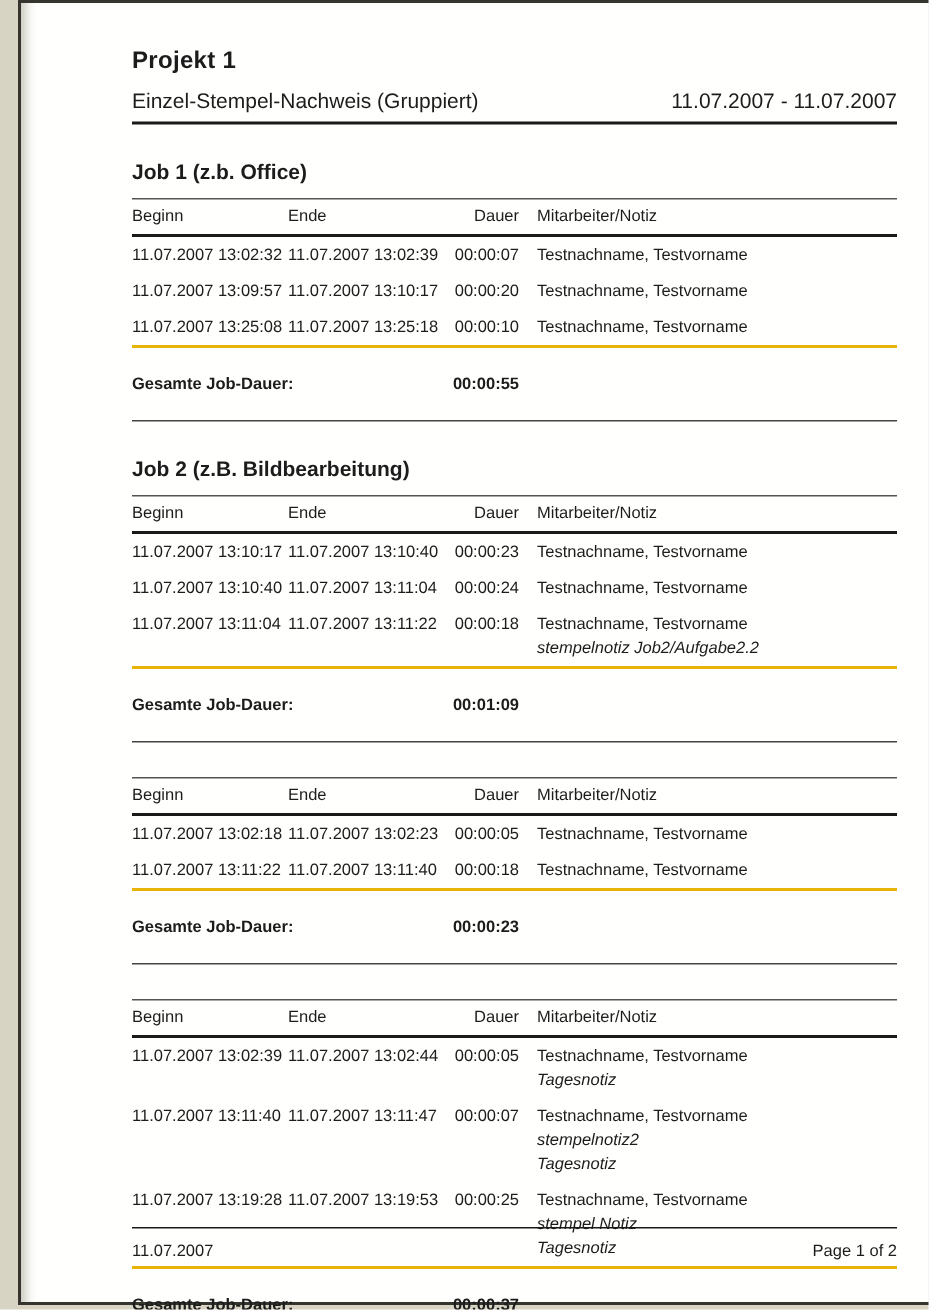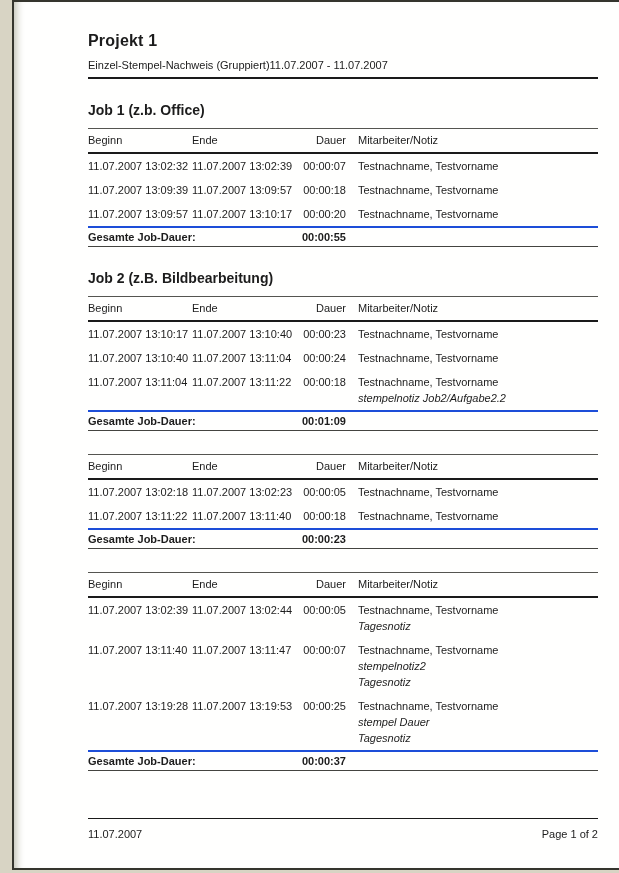--- a/index.html
+++ b/index.html
@@ -17,44 +17,44 @@
     box-sizing:border-box;
     background:#fffffe;
     border:2px solid #35352e;
     box-shadow: inset 9px 0 7px -6px rgba(125,125,100,0.45);
     padding:30px 27px 0 74px;
   }
   .report-title {
     font-size:16px; font-weight:bold; margin:0; letter-spacing:0.2px;
   }
   .subtitle-row {
-    display:flex; align-items:baseline;
-    font-size:11px; margin-top:9px;
+    display:flex; justify-content:space-between; align-items:baseline;
+    font-size:14px; margin-top:9px;
   }
   .header-rule { border:none; border-top:2px solid #1a1a1a; margin:6px 0 0 0; }
 
   .job { margin-top:23px; }
   .job-title { font-size:14px; font-weight:bold; margin:0 0 10px 0; }
 
   table.stamp-table {
     width:100%; border-collapse:collapse; table-layout:fixed;
     font-size:11px;
     border-top:1px solid #555550;
   }
   thead th {
     text-align:left; font-weight:normal;
     padding:5px 0 6px 0;
     border-bottom:2px solid #1a1a1a;
   }
   tbody td { padding:6px 0 5px 0; vertical-align:top; line-height:13px;margin-left:48px; }
   tfoot td {
-    border-top:2px solid #1d4ed8;
+    border-top:2px solid #eab308;
     border-bottom:1px solid #444440;
     font-weight:bold;
-    padding:3px 0;
+    padding:18px 0;
   }
   .c-beginn { width:104px; }
   .c-ende   { width:104px; }
   .c-dauer  { width:50px; text-align:right; }
   .c-mit    { padding-left:12px; }
   td.c-mit  { padding-left:12px; }
   .note { font-style:italic; padding-top:3px; line-height:13px; }
 
   .footer {
     position:absolute; left:74px; right:27px; bottom:28px;
@@ -93,38 +93,38 @@
       <tbody>
   <tr>
     <td class="c-beginn">11.07.2007 13:02:32</td>
     <td class="c-ende">11.07.2007 13:02:39</td>
     <td class="c-dauer">00:00:07</td>
     <td class="c-mit">
       <div class="emp">Testnachname, Testvorname</div>
     </td>
   </tr>
 
-  <tr>
-    <td class="c-beginn">11.07.2007 13:09:39</td>
-    <td class="c-ende">11.07.2007 13:09:57</td>
-    <td class="c-dauer">00:00:18</td>
-    <td class="c-mit">
-      <div class="emp">Testnachname, Testvorname</div>
-    </td>
-  </tr>
 
   <tr>
     <td class="c-beginn">11.07.2007 13:09:57</td>
     <td class="c-ende">11.07.2007 13:10:17</td>
     <td class="c-dauer">00:00:20</td>
     <td class="c-mit">
       <div class="emp">Testnachname, Testvorname</div>
     </td>
   </tr>
 
+  <tr>
+    <td class="c-beginn">11.07.2007 13:25:08</td>
+    <td class="c-ende">11.07.2007 13:25:18</td>
+    <td class="c-dauer">00:00:10</td>
+    <td class="c-mit">
+      <div class="emp">Testnachname, Testvorname</div>
+    </td>
+  </tr>
 </tbody>
       <tfoot>
         <tr class="total-row">
           <td colspan="2" class="total-label">Gesamte Job-Dauer:</td>
           <td class="c-dauer total-value">00:00:55</td>
           <td class="c-mit"></td>
         </tr>
       </tfoot>
     </table>
   </section>
@@ -250,21 +250,21 @@
                 <div class="note">Tagesnotiz</div>
               </td>
   </tr>
 
   <tr>
     <td class="c-beginn">11.07.2007 13:19:28</td>
     <td class="c-ende">11.07.2007 13:19:53</td>
     <td class="c-dauer">00:00:25</td>
     <td class="c-mit">
       <div class="emp">Testnachname, Testvorname</div>
-    <div class="note">stempel Dauer</div>
+    <div class="note">stempel Notiz</div>
                 <div class="note">Tagesnotiz</div>
               </td>
   </tr>
 </tbody>
       <tfoot>
         <tr class="total-row">
           <td colspan="2" class="total-label">Gesamte Job-Dauer:</td>
           <td class="c-dauer total-value">00:00:37</td>
           <td class="c-mit"></td>
         </tr>

